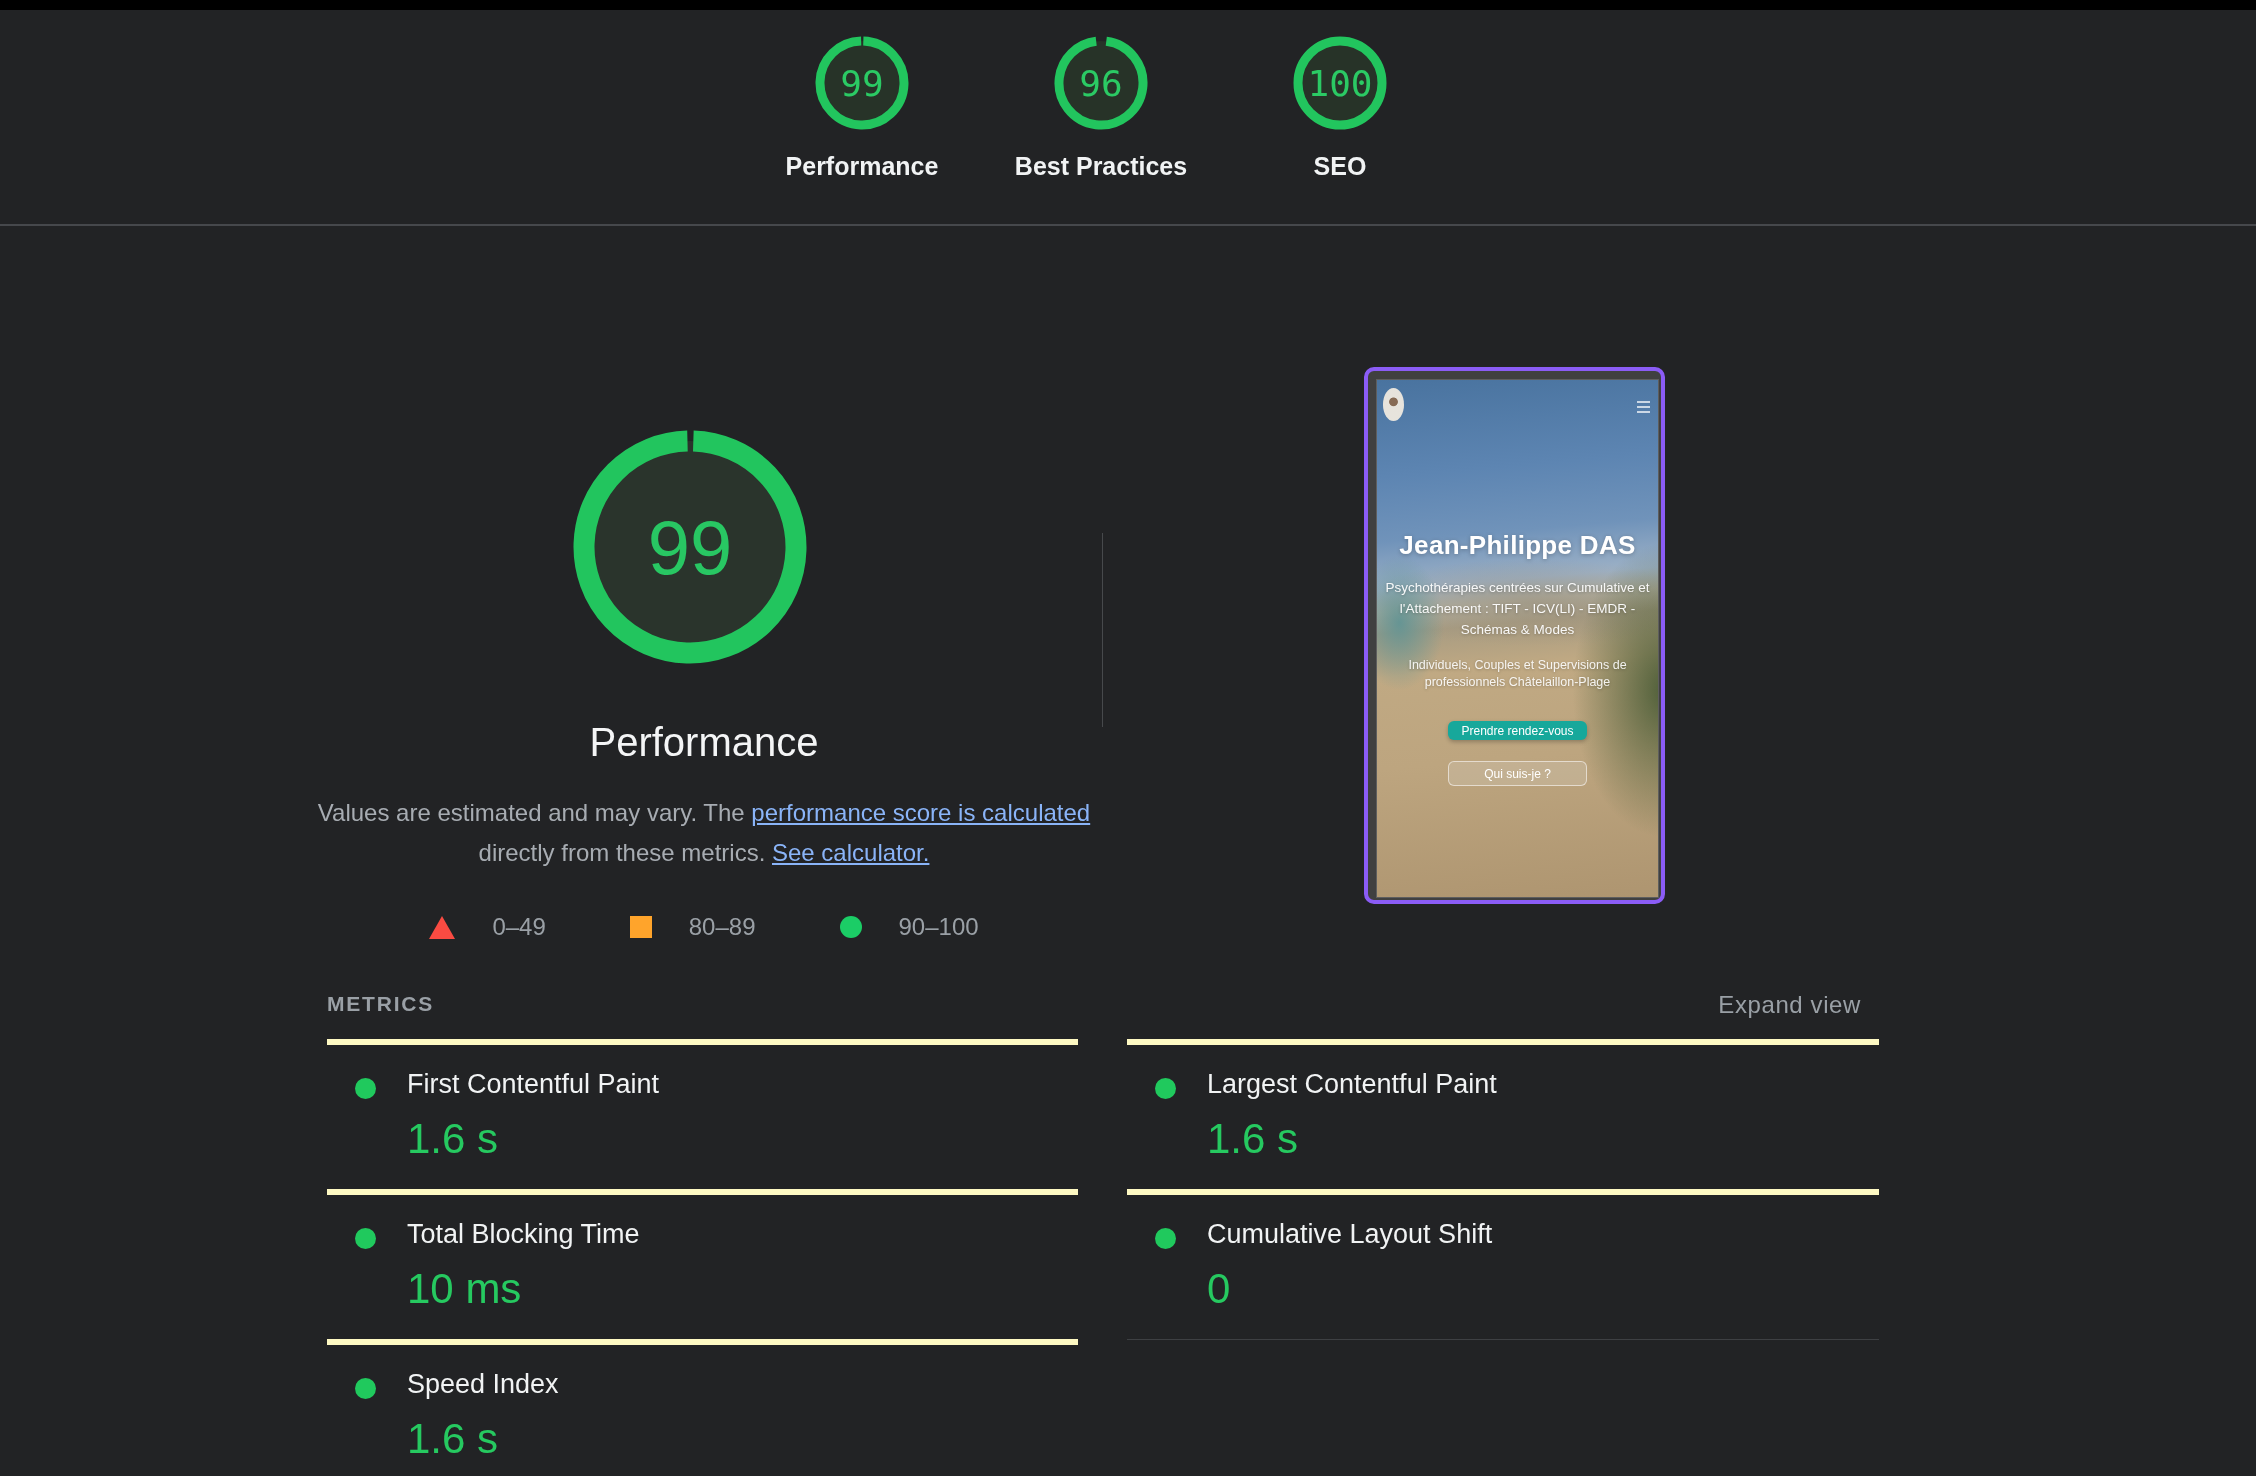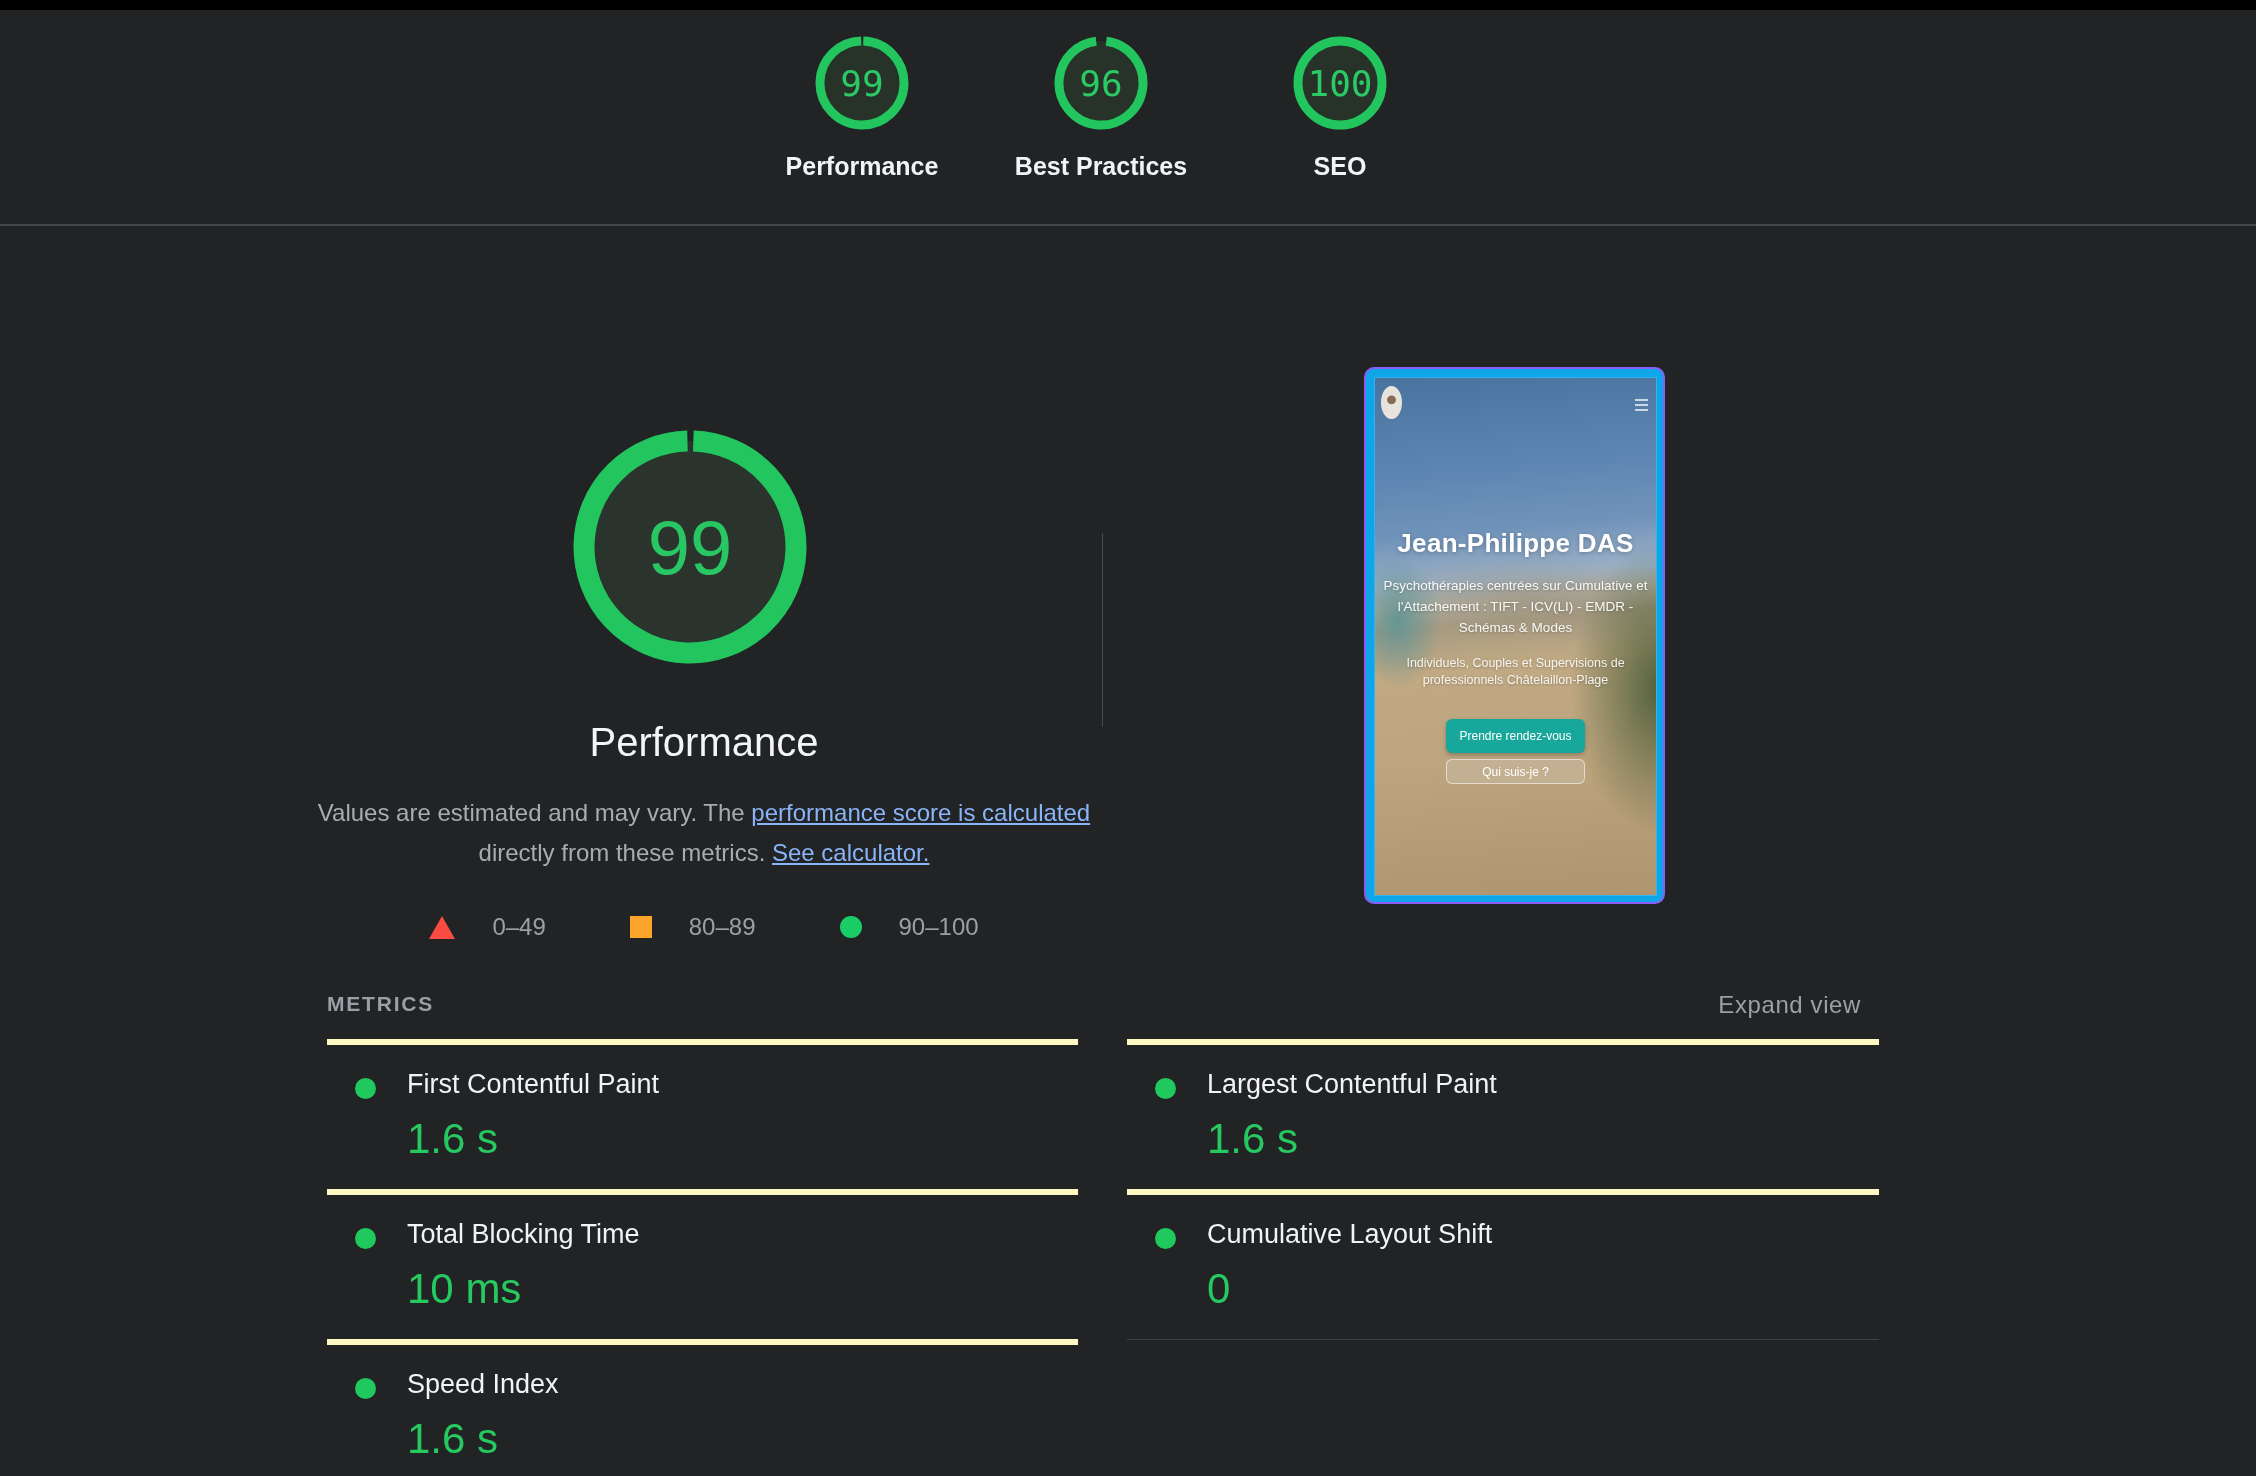--- a/index.html
+++ b/index.html
@@ -48,21 +48,21 @@
   .legend-label { font-size:24px; color:#9aa0a6; }
   .shape-triangle { width:0; height:0; border-left:13px solid transparent; border-right:13px solid transparent; border-bottom:23px solid #fa4b42; }
   .shape-square { width:22px; height:22px; background:#ffa42b; }
   .shape-circle { width:22px; height:22px; border-radius:50%; background:#1bcd66; }
 
   .v-divider { position:absolute; left:1102px; top:533px; width:1px; height:194px; background:#47494c; }
 
   
   .thumb-frame {
     position:absolute; left:1364px; top:367px; width:301px; height:537px;
-    background:#0ea5e9; border:2px solid #8b5cf6; border-radius:10px;
+    background:#404040; border:4px solid #8b5cf6; border-radius:10px;
     padding:9px; cursor:pointer;
   }
   .thumb-img {
     position:relative; width:281px; height:517px; overflow:hidden;
     box-shadow:0 0 0 1px rgba(255,255,255,0.16);
     background:
       radial-gradient(ellipse 64px 96px at 8% 47%, rgba(98,148,148,0.95), rgba(98,148,148,0) 70%),
       radial-gradient(ellipse 130px 210px at 102% 60%, rgba(68,88,50,0.9), rgba(68,88,50,0) 70%),
       radial-gradient(ellipse 220px 56px at 55% 43%, rgba(152,142,122,0.6), rgba(152,142,122,0) 78%),
       linear-gradient(175deg, #49739f 0%, #5d85b2 18%, #7093ba 30%, #9db1c6 39%, #b3b1a4 43%, #a89c82 47%, #c0a983 55%, #bda57f 72%, #ae9570 100%);
@@ -88,21 +88,21 @@
   .site-audience {
     position:absolute; left:10px; top:277px; width:261px; text-align:center;
     font-size:12.5px; line-height:17px; color:rgba(255,255,255,0.9);
     text-shadow:0 1px 3px rgba(0,0,0,0.25);
   }
   .thumb-btn {
     position:absolute; left:71px; width:139px; border-radius:6px;
     display:flex; align-items:center; justify-content:center;
     font-size:12px; color:#fff;
   }
-  .btn-primary { top:341px; height:34px; background:#17a89b; box-shadow:0 2px 4px rgba(0,0,0,0.25); }
+  .btn-primary { top:341px; height:19px; background:#17a89b; box-shadow:0 2px 4px rgba(0,0,0,0.25); }
   .btn-secondary { top:381px; height:25px; background:rgba(210,200,184,0.35); border:1px solid rgba(255,255,255,0.55); }
 
   
   .metrics-heading {
     position:absolute; left:327px; top:992px;
     font-size:21px; font-weight:600; letter-spacing:1.8px; color:#9aa0a6;
   }
   .expand-view {
     position:absolute; right:395px; top:991px;
     font-size:24px; letter-spacing:0.6px; color:#9aa0a6;

